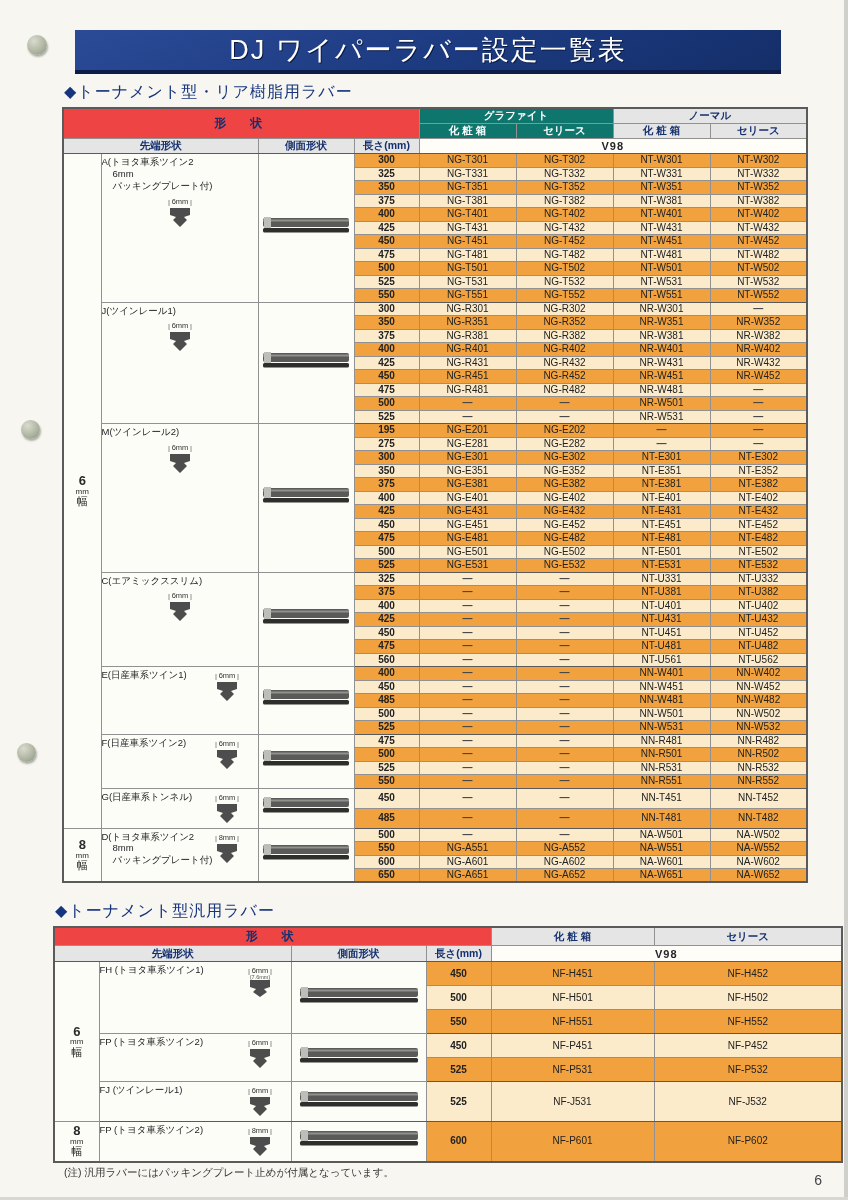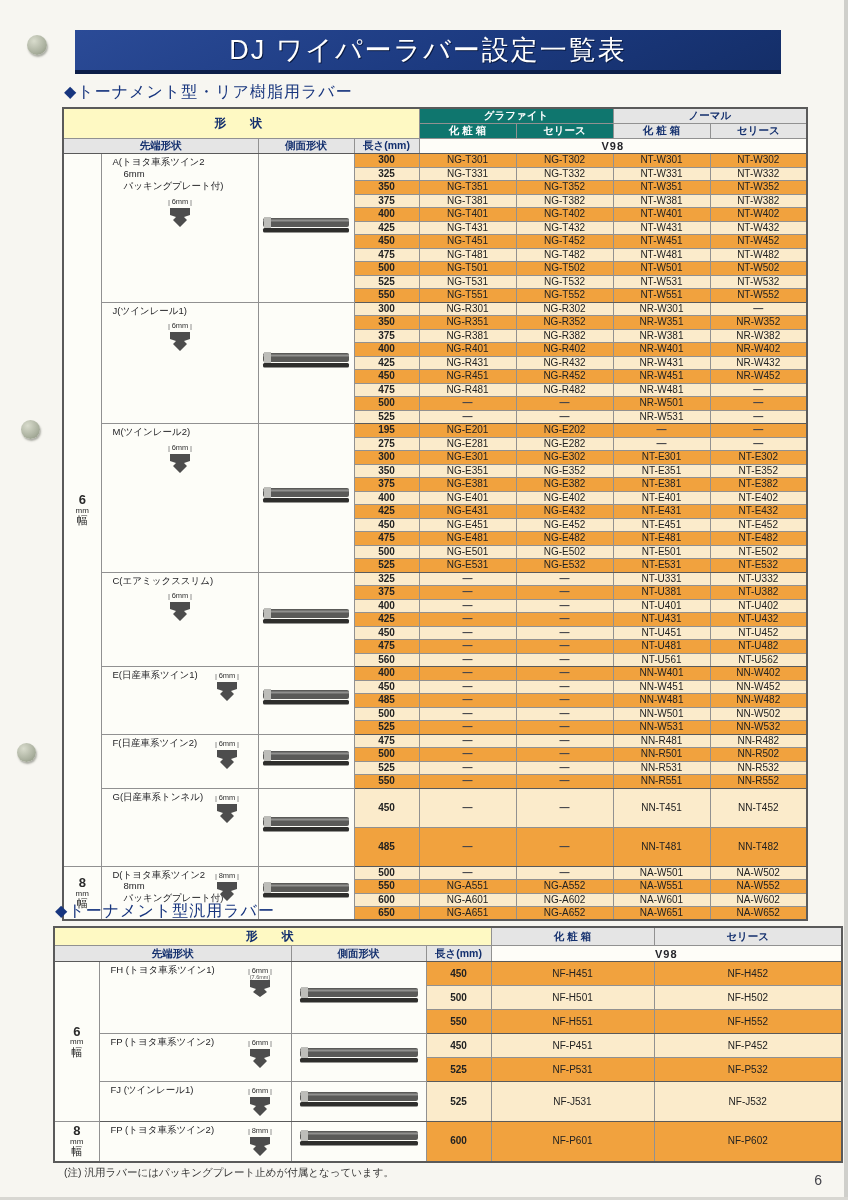--- a/index.html
+++ b/index.html
@@ -16,40 +16,40 @@
 .sec{position:absolute}
 .sec1{left:62px;top:82px;width:746px}
 .sec2{left:53px;top:901px;width:674px}
 .sec-title{font-size:16px;font-weight:normal;color:#17357e;margin:0 0 4px 2px;letter-spacing:1px}
 table{border-collapse:collapse;table-layout:fixed;border:2px solid #5a5a5a;background:#fdfdf8}
 #t1{width:744px}
 #t2{width:788px}
 th,td{border:1px solid #919191;overflow:hidden;white-space:nowrap;padding:0}
 thead th{font-size:10.5px;font-weight:bold;color:#14306e;height:13px;text-align:center}
 #t2 thead th{height:16px}
-.hdr-shape{background:#fef9c3;font-size:12px;letter-spacing:6px}
+.hdr-shape{background:#ef4444;font-size:12px;letter-spacing:6px}
 .hdr-light{background:#e5e5e5}
 .hdr-dark{background:#0f766e;color:#ffffff}
 .hdr-white{background:#fefdf8;color:#25252a;font-size:11px;letter-spacing:1px}
 #t1 tbody tr{height:13.5px}
-#t1 tbody tr.tall{height:39px}
+#t1 tbody tr.tall{height:20px}
 #t2 tbody tr{height:24px}
 #t2 tbody tr.tall{height:40px}
 td.d{font-size:10px;text-align:center;color:#222;line-height:1}
 td.len{font-weight:bold}
 tr.alt-a td.d{background:#f1a23e}
 tr.alt-b td.d{background:#fbebcb}
 td.dash{color:#45454a;font-weight:bold}
 td.band,td.tip,td.side{background:#fdfdf8;vertical-align:middle}
 td.band{text-align:center}
 .bch{display:block;color:#2a2a2a;line-height:1.05}
 .b0{font-size:13px;font-weight:bold}
 .b1{font-size:8px}
 .b2{font-size:11px}
-td.tip{vertical-align:top;position:relative;padding:2px 11px}
+td.tip{vertical-align:top;position:relative;padding:2px 0}
 .glabel{font-size:9.5px;color:#1e1e22;line-height:1.25;text-align:left}
 .glabel .cont{padding-left:11px}
 .tip-glyph{display:inline-block}
 .glyph-below{display:block;text-align:center;margin-top:5px}
 .glyph-right{position:absolute;right:4px;top:4px}
 td.side{text-align:center}
 tr.gend td{border-bottom:1.5px solid #5a5a5a}
 thead tr:last-child th{border-bottom:1.5px solid #5a5a5a}
 .note{position:absolute;left:64px;top:1166px;font-size:10.5px;color:#333}
 .page-num{position:absolute;right:26px;top:1172px;font-size:14px;color:#44444a}

